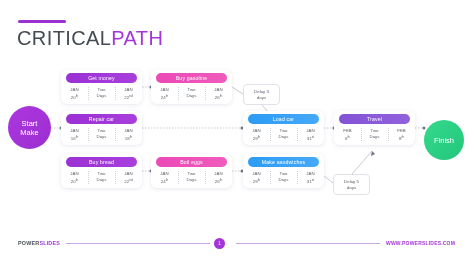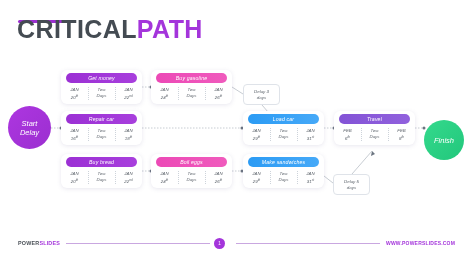--- a/index.html
+++ b/index.html
@@ -18,34 +18,34 @@
   
   #title-bar {
     position: absolute;
     left: 18px; top: 20px;
     width: 48px; height: 3px;
     background: #9b2fd0;
     border-radius: 2px;
   }
   #page-title {
     position: absolute;
-    left: 17px; top: 15px;
-    font-size: 25px;
-    font-weight: bold;
+    left: 17px; top: 27px;
+    font-size: 20px;
+    font-weight: normal;
     letter-spacing: 0.4px;
     white-space: nowrap;
   }
   #page-title .t-dark { color: #444b52; }
   #page-title .t-accent { color: #a435db; }
 
   
   #diagram {
     position: absolute;
     left: 0; top: 56px;
-    width: 474px; height: 168px; font-style: italic;
+    width: 474px; height: 168px;
   }
 
   
   .card {
     position: absolute;
     width: 81px; height: 34px;
     background: #ffffff;
     border-radius: 6px;
     box-shadow: 0 1px 4px rgba(120,110,160,0.17);
     padding-top: 1px;
@@ -206,21 +206,21 @@
 
       <line x1="324" y1="120" x2="333" y2="127" stroke="#b9bfc7" stroke-width="0.8"></line>
 
       <line x1="352" y1="118" x2="372" y2="95" stroke="#b9bfc7" stroke-width="0.8"></line>
       <polygon points="372,95 371,100 375,98" fill="#6b7480"></polygon>
     </svg>
 
     <div id="start-circle" class="circle">
       <div>
         <span>Start</span><br>
-        <span>Delay</span>
+        <span>Make</span>
       </div>
     </div>
 
     <div id="finish-circle" class="circle">
       <span>Finish</span>
     </div>
 
     <div class="card" style="left:61px; top:14px;">
       <div class="card-head head-purple">Get money</div>
       <div class="card-body">

